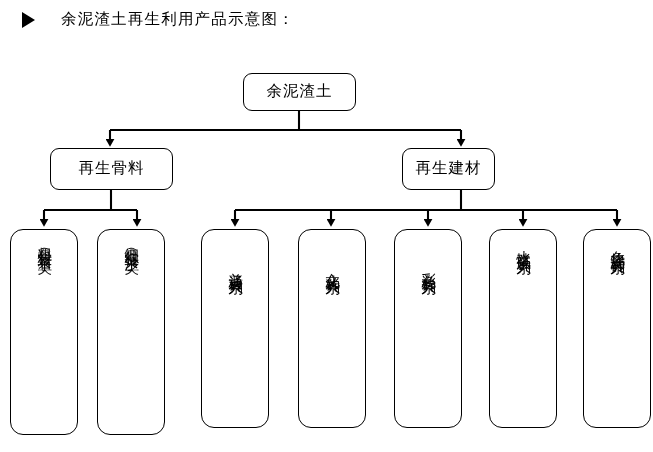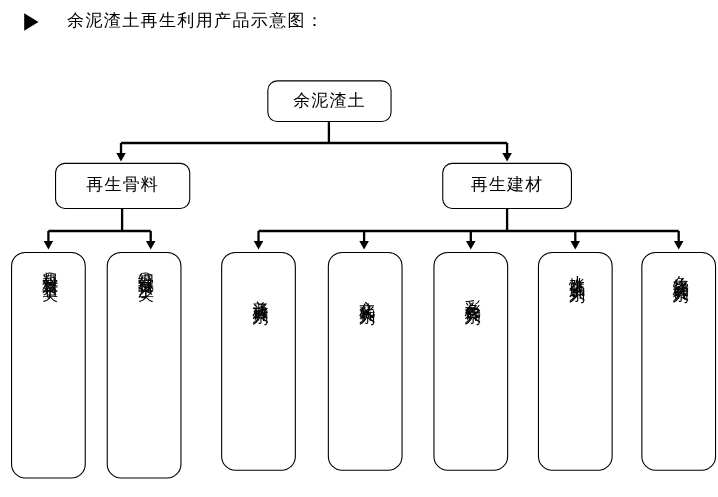--- a/index.html
+++ b/index.html
@@ -115,21 +115,21 @@
   </svg>
 
   <div class="node rounded" style="left:243px;top:73px;width:113px;height:38px;">
     <span class="node-label-h">余泥渣土</span>
   </div>
 
   <div class="node rounded" style="left:50px;top:148px;width:123px;height:42px;">
     <span class="node-label-h">再生骨料</span>
   </div>
 
-  <div class="node rounded" style="left:402px;top:148px;width:118px;height:42px;">
+  <div class="node rounded" style="left:402px;top:148px;width:93px;height:42px;">
     <span class="node-label-h">再生建材</span>
   </div>
 
   <div class="node leaf" style="left:10px;top:229px;width:68px;height:206px;">
     <span class="leaf-inner tall">
       <span class="node-label-v">粗骨料（石子类）</span>
     </span>
   </div>
 
   <div class="node leaf" style="left:97px;top:229px;width:68px;height:206px;">

